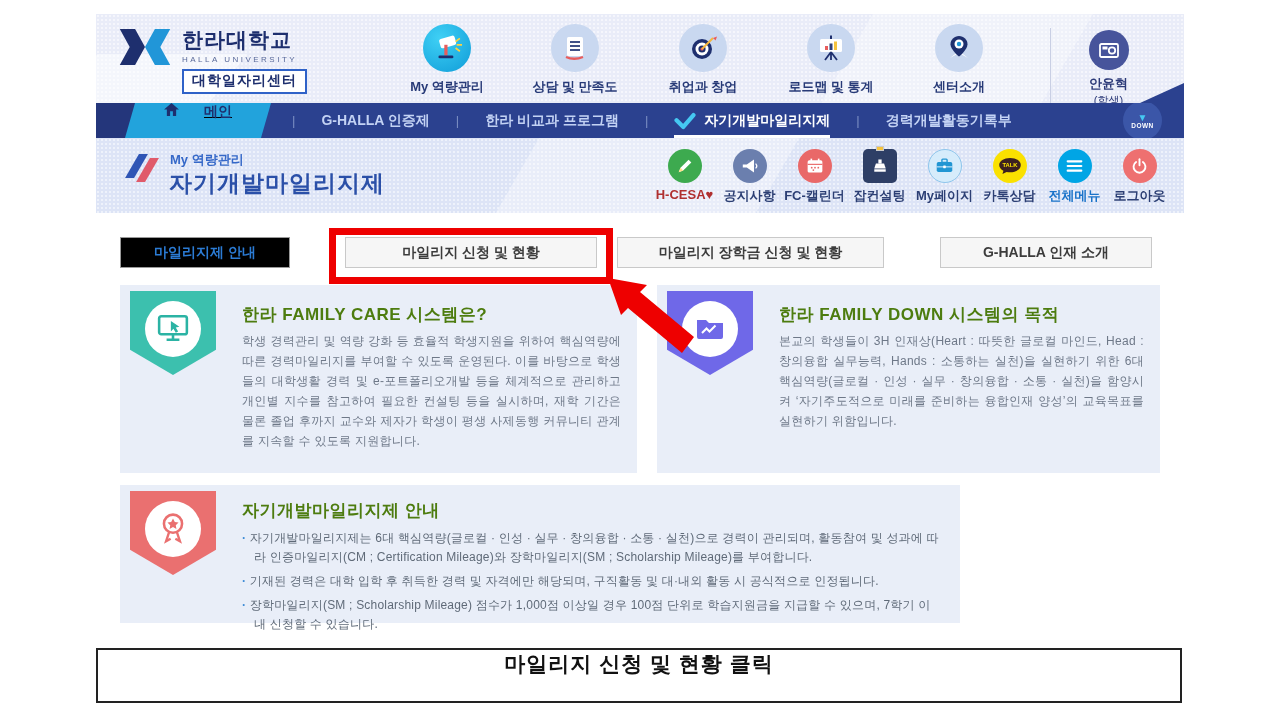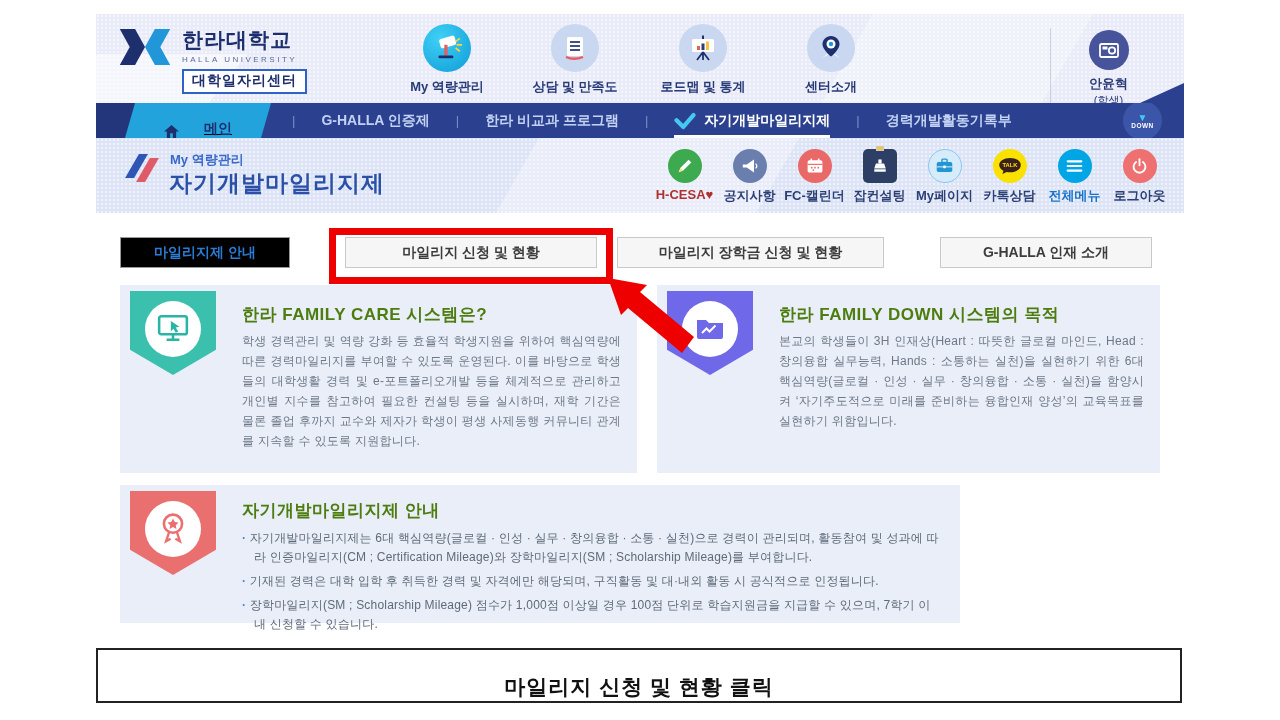--- a/index.html
+++ b/index.html
@@ -35,21 +35,21 @@
     border-left:1px solid #c9cfe4; padding-top:2px; cursor:pointer; }
   .userbox .ucirc { width:40px; height:40px; border-radius:50%; background:#47549b;
     margin:0 auto; display:flex; align-items:center; justify-content:center; }
   .userbox .uname { margin-top:5px; font-size:13px; font-weight:bold; color:#2c3a78; }
   .userbox .urole { font-size:11px; color:#2c3a78; }
 
   
   .nav { position:relative; height:35px; background:#2b418f; display:flex; align-items:center; overflow:hidden; }
   .nav .deco { position:absolute; left:-25px; top:0; width:85px; height:35px; background:#24367b; transform:skewX(-22deg); }
   .nav-main { position:relative; margin-left:34px; width:136px; height:35px; display:flex;
-    align-items:flex-end; justify-content:center; gap:25px; cursor:pointer;text-decoration:underline; }
+    align-items:flex-start; justify-content:center; gap:25px; cursor:pointer;text-decoration:underline; }
   .nav-main .bg { position:absolute; inset:0; background:#22a3dc; transform:skewX(-16deg); }
   .nav-main .t { position:relative; font-size:14px; font-weight:bold; color:#1e2f6e; }
   .nav-main svg { position:relative; }
   .nav-sep { color:rgba(200,215,245,.5); font-size:13px; margin:0 26px; }
   .nav-item { font-size:14px; font-weight:bold; color:#c3d2f4; cursor:pointer; white-space:nowrap; }
   .nav-item.sel { color:#fff; height:35px; display:flex; align-items:center; gap:8px;
     border-bottom:3px solid #fff; padding-top:3px; }
   .downbtn { position:absolute; right:22px; top:-2px; width:39px; height:39px; border-radius:50%;
     background:#3b56a8; display:flex; flex-direction:column; align-items:center; justify-content:center; cursor:pointer; }
   .downbtn .tri { color:#45c8f2; font-size:10px; line-height:9px; }
@@ -104,21 +104,21 @@
   
   .notice { position:relative; margin-top:12px; height:138px; background:#e9eef8; width:840px; left:24px; }
   .notice .ctitle { top:14px; }
   .notice ul { position:absolute; left:122px; right:20px; top:44px; list-style:none; }
   .notice li { font-size:12px; line-height:19px; color:#5f6a78; margin-bottom:5px;
     padding-left:12px; text-indent:-12px; letter-spacing:.2px; }
   .notice li::before { content:"· "; color:#3f8cd6; font-weight:bold; }
 
   
   .caption { position:absolute; left:96px; top:648px; width:1086px; height:55px;
-    border:2px solid #222; background:#fff; display:flex; align-items:flex-end; justify-content:center; }
+    border:2px solid #222; background:#fff; display:flex; align-items:flex-start; justify-content:center; }
   .caption span { font-size:21px; font-weight:600; color:#111; letter-spacing:1px; }
 </style>
 </head>
 <body>
 
 <div class="site">
 
   <header class="top">
     <div class="deco-a"></div>
     <div class="deco-b"></div>
@@ -154,20 +154,33 @@
         <div class="circ">
           <svg width="28" height="28" viewBox="0 0 28 28">
             <rect x="6" y="3" width="16" height="19" rx="1.5" fill="#fff"></rect>
             <line x1="9" y1="8" x2="19" y2="8" stroke="#2c3e7a" stroke-width="1.8"></line>
             <line x1="9" y1="12" x2="19" y2="12" stroke="#2c3e7a" stroke-width="1.8"></line>
             <line x1="9" y1="16" x2="19" y2="16" stroke="#2c3e7a" stroke-width="1.8"></line>
             <path d="M5 23 q8 3.5 17 0" stroke="#e85c5c" stroke-width="2.4" fill="none"></path>
           </svg>
         </div>
         <div class="lbl">상담 및 만족도</div>
+      </div>
+      <div class="item">
+        <div class="circ">
+          <svg width="28" height="28" viewBox="0 0 28 28">
+            <circle cx="13" cy="15" r="10" fill="#1e2f6e"></circle>
+            <circle cx="13" cy="15" r="6.5" fill="#fff"></circle>
+            <circle cx="13" cy="15" r="3.6" fill="#1e2f6e"></circle>
+            <circle cx="13" cy="15" r="1.6" fill="#e85c5c"></circle>
+            <line x1="13" y1="15" x2="24" y2="4" stroke="#f5b63e" stroke-width="2"></line>
+            <path d="M24 4 l4 -1.4 -1.4 4 z" fill="#e85c5c"></path>
+          </svg>
+        </div>
+        <div class="lbl">취업과 창업</div>
       </div>
       <div class="item">
         <div class="circ">
           <svg width="28" height="28" viewBox="0 0 28 28">
             <line x1="14" y1="1.5" x2="14" y2="5" stroke="#1e2f6e" stroke-width="2"></line>
             <rect x="3" y="5" width="22" height="13" rx="1.5" fill="#fff"></rect>
             <rect x="8" y="12" width="3" height="4" fill="#e85c5c"></rect>
             <rect x="12.5" y="9.5" width="3" height="6.5" fill="#2c3e7a"></rect>
             <rect x="17" y="7.5" width="3" height="8.5" fill="#f5c33e"></rect>
             <path d="M14 18 L8 26 M14 18 L20 26 M14 18 V26" stroke="#1e2f6e" stroke-width="1.8" fill="none"></path>

